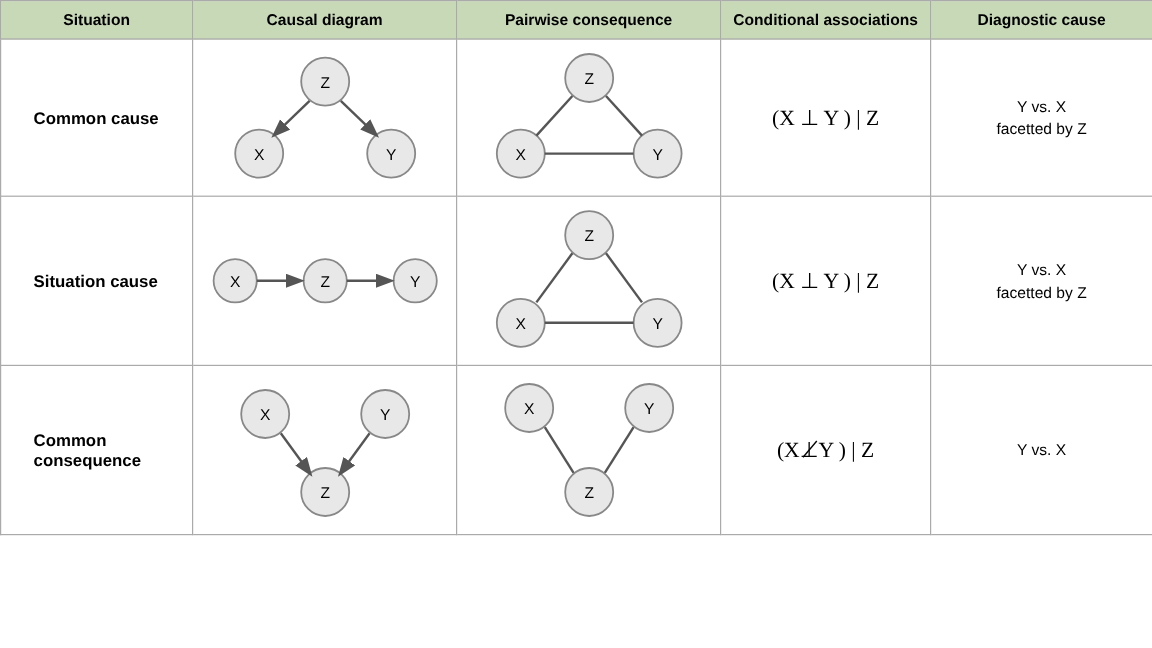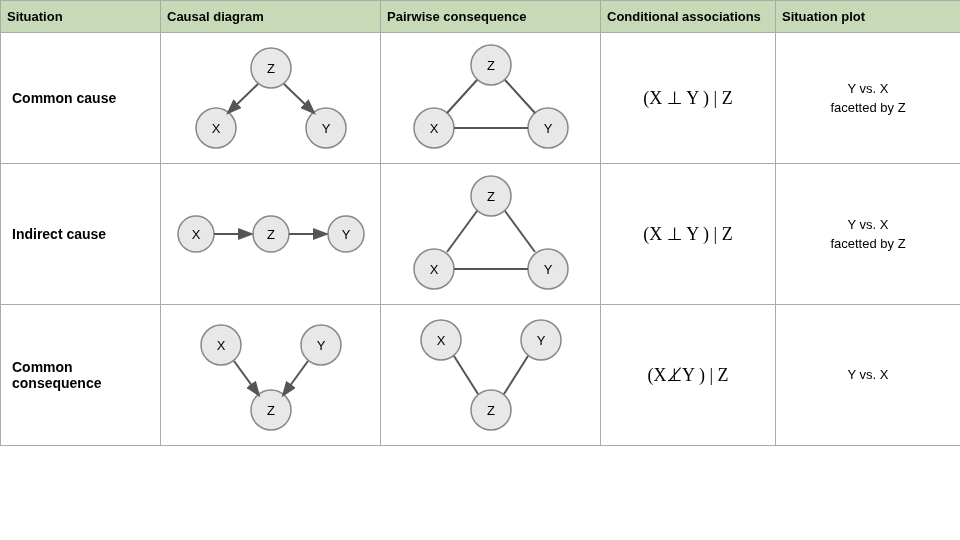--- a/index.html
+++ b/index.html
@@ -19,34 +19,34 @@
     col.col-situation { width: 160px; }
     col.col-causal    { width: 220px; }
     col.col-pairwise  { width: 220px; }
     col.col-cond      { width: 175px; }
     col.col-diag      { width: 185px; }
 
     thead th {
       background-color: #c8d9b8;
       border: 1px solid #aaa;
       padding: 8px 6px;
-      text-align: left;
+      text-align: center;
       font-weight: bold;
       font-size: 13px;
       vertical-align: middle;
     }
     tbody td {
       border: 1px solid #aaa;
       padding: 10px 6px;
       vertical-align: middle;
       text-align: center;
     }
     .situation-label {
       text-align: left;
-      padding-left: 11px;
+      padding-left: 27px;
       font-weight: bold;
       font-size: 14px;
     }
     .diag-text {
       font-size: 13px;
       line-height: 1.5;
     }
     .cond-formula {
       font-size: 18px;
       font-family: serif;
@@ -67,21 +67,21 @@
     <col class="col-pairwise">
     <col class="col-cond">
     <col class="col-diag">
   </colgroup>
   <thead>
     <tr>
       <th>Situation</th>
       <th>Causal diagram</th>
       <th>Pairwise consequence</th>
       <th>Conditional associations</th>
-      <th>Situation plot</th>
+      <th>Diagnostic cause</th>
     </tr>
   </thead>
   <tbody>
 
     <tr>
       <td class="situation-label">Common cause</td>
       <td>
 
         <svg width="170" height="110" viewBox="0 0 170 110">
 
@@ -129,21 +129,21 @@
       <td>
         <span class="cond-formula">(X ⊥ Y ) | Z</span>
       </td>
       <td>
         <span class="diag-text" style="white-space:pre-line;">Y vs. X
 facetted by Z</span>
       </td>
     </tr>
 
     <tr>
-      <td class="situation-label">Indirect cause</td>
+      <td class="situation-label">Situation cause</td>
       <td>
 
         <svg width="200" height="60" viewBox="0 0 200 60">
           <defs>
             <marker id="arrow2a" markerWidth="8" markerHeight="8" refX="6" refY="3" orient="auto">
               <path d="M0,0 L0,6 L8,3 z" fill="#555"></path>
             </marker>
             <marker id="arrow2b" markerWidth="8" markerHeight="8" refX="6" refY="3" orient="auto">
               <path d="M0,0 L0,6 L8,3 z" fill="#555"></path>
             </marker>

